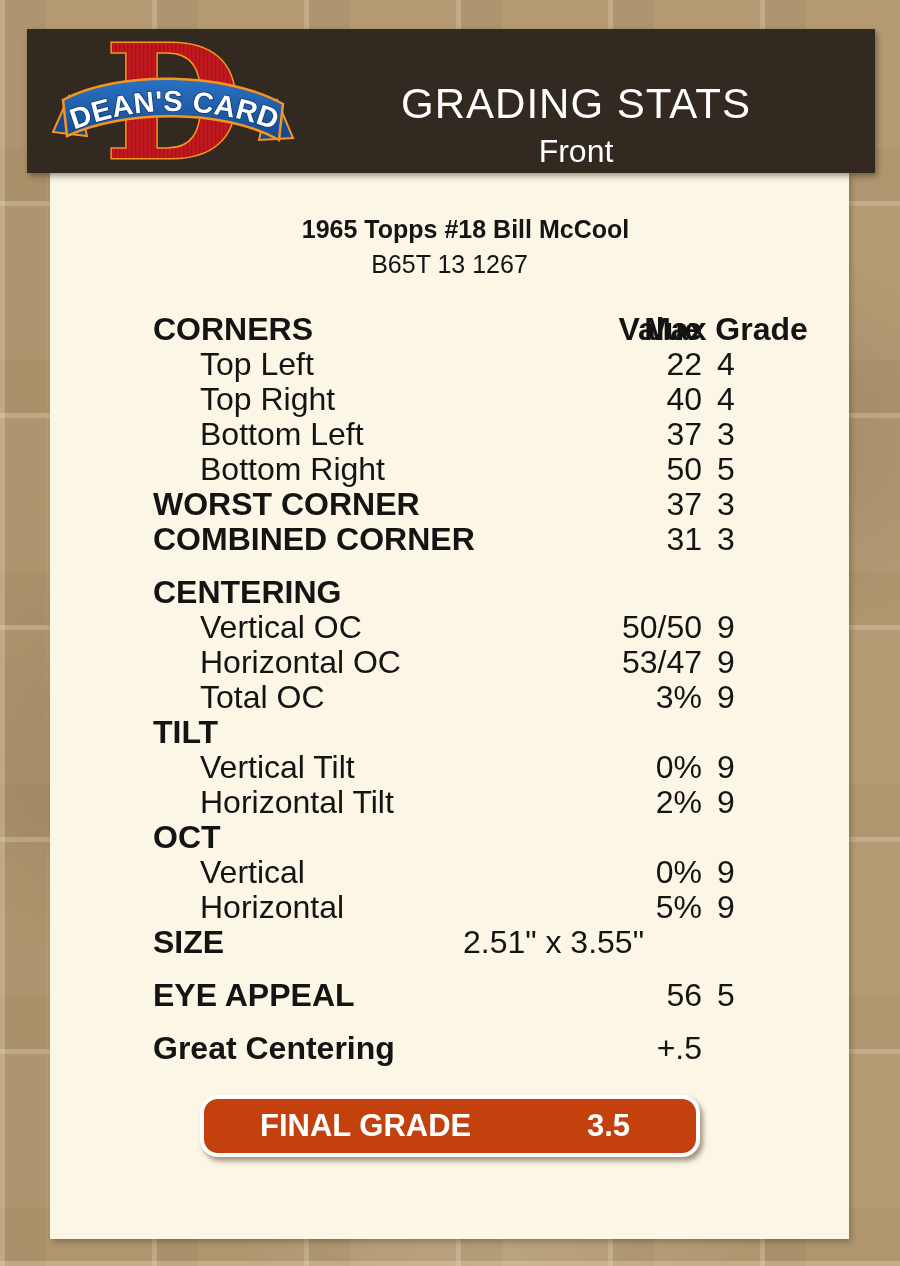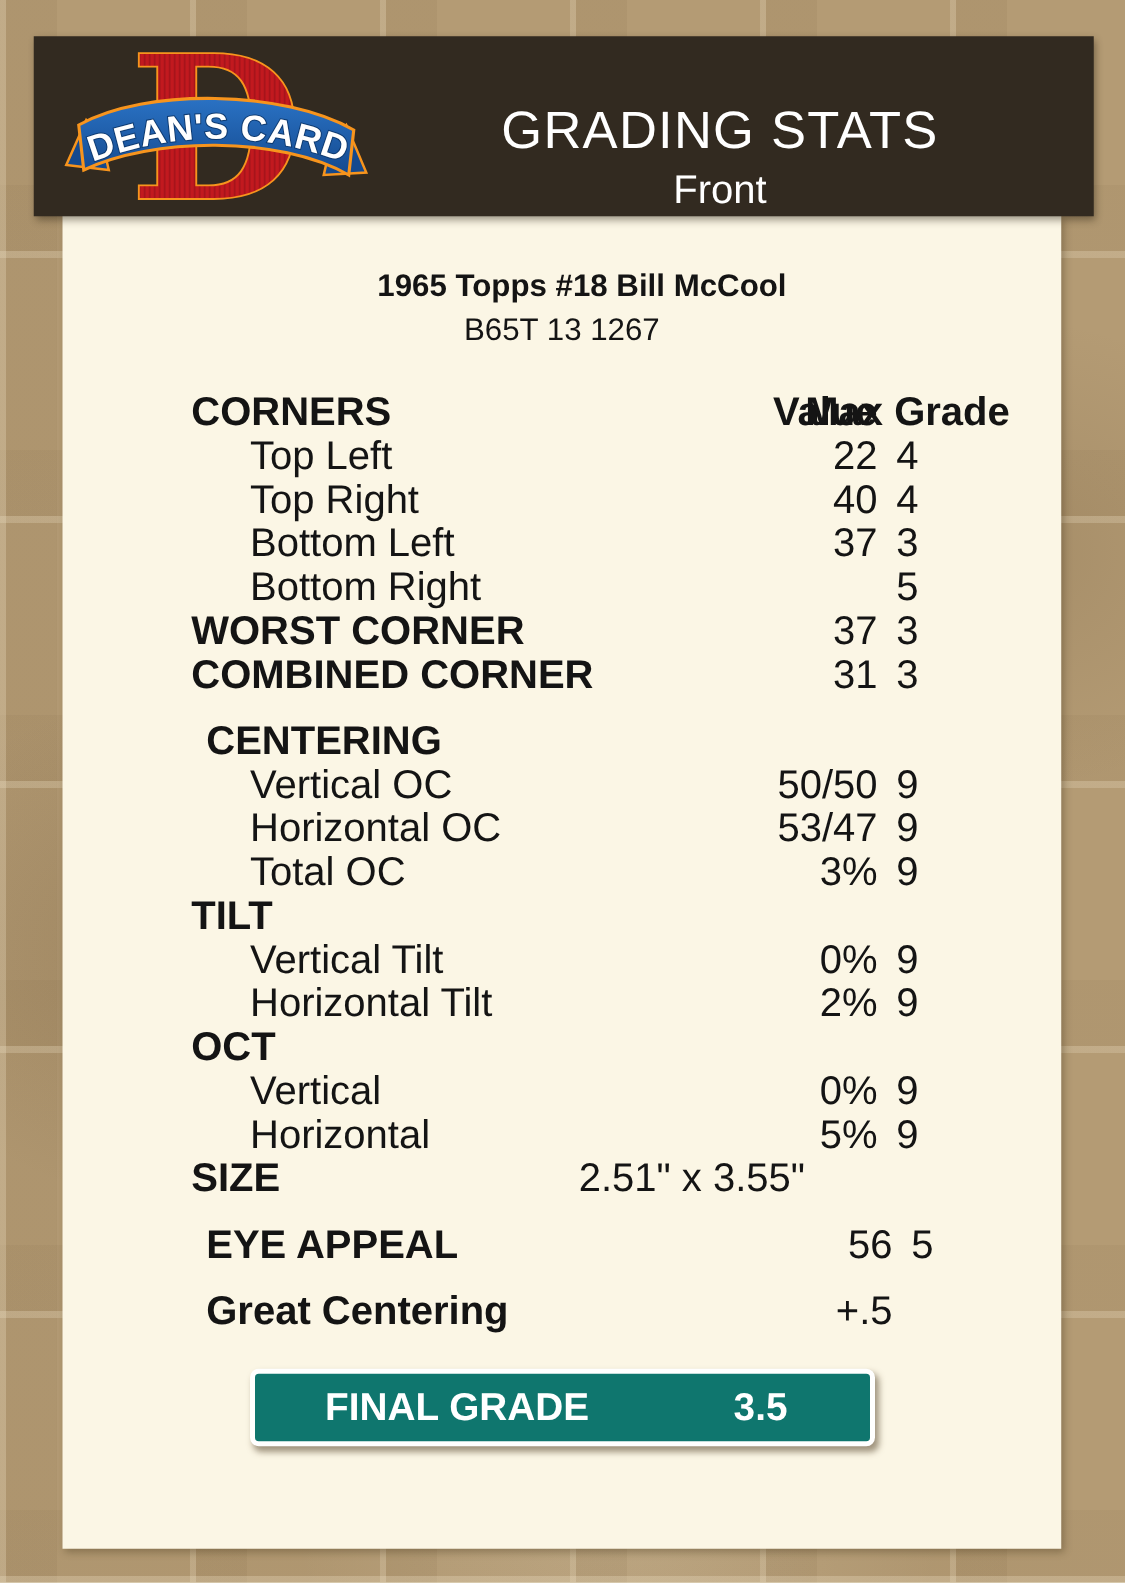--- a/index.html
+++ b/index.html
@@ -44,34 +44,34 @@
   .header-subtitle{font-size:32px;line-height:44px;}
   .card-titles{
     position:absolute;top:40px;left:0;right:0;text-align:center;
   }
   .card-title{font-size:25px;font-weight:bold;line-height:35px;padding-left:32px;}
   .card-id{font-size:25px;line-height:35px;}
   .table{
     position:absolute;top:140px;left:0;right:0;font-size:32px;
   }
   .trow{position:relative;height:35px;line-height:35px;}
-  .trow.gap{margin-top:18px;margin-left:12px;}
+  .trow.gap{margin-top:18px;}
   .c-label{position:absolute;left:103px;white-space:nowrap;}
   .item  .c-label{left:150px;}
   .section .c-label,.header-row .c-label{font-weight:bold;}
   .c-value{position:absolute;left:352px;width:300px;text-align:right;white-space:nowrap;}
   .c-max{position:absolute;left:526px;width:300px;text-align:center;white-space:nowrap;}
   .header-row .c-value,.header-row .c-max{font-weight:bold;}
   .size .c-value{left:294px;}
   .final-grade{
     position:absolute;left:150px;top:923px;width:500px;height:62px;
     box-sizing:border-box;
-    background:#0f766e;
+    background:#c2410c;
     border:4px solid #ffffff;
-    border-radius:7px;
+    border-radius:18px;
     box-shadow:3px 4px 5px rgba(70,52,25,0.5);
     display:flex;align-items:center;justify-content:space-between;
     padding:0 66px 0 56px;
     color:#ffffff;font-weight:bold;font-size:31px;
     cursor:pointer;
   }
 </style>
 </head>
 <body>
 
@@ -99,20 +99,21 @@
         <span class="c-value">40</span>
         <span class="c-max">4</span>
       </div>
       <div class="trow item">
         <span class="c-label">Bottom Left</span>
         <span class="c-value">37</span>
         <span class="c-max">3</span>
       </div>
       <div class="trow item">
         <span class="c-label">Bottom Right</span>
+        <span class="c-value">50</span>
         <span class="c-max">5</span>
       </div>
       <div class="trow section">
         <span class="c-label">WORST CORNER</span>
         <span class="c-value">37</span>
         <span class="c-max">3</span>
       </div>
       <div class="trow section">
         <span class="c-label">COMBINED CORNER</span>
         <span class="c-value">31</span>

